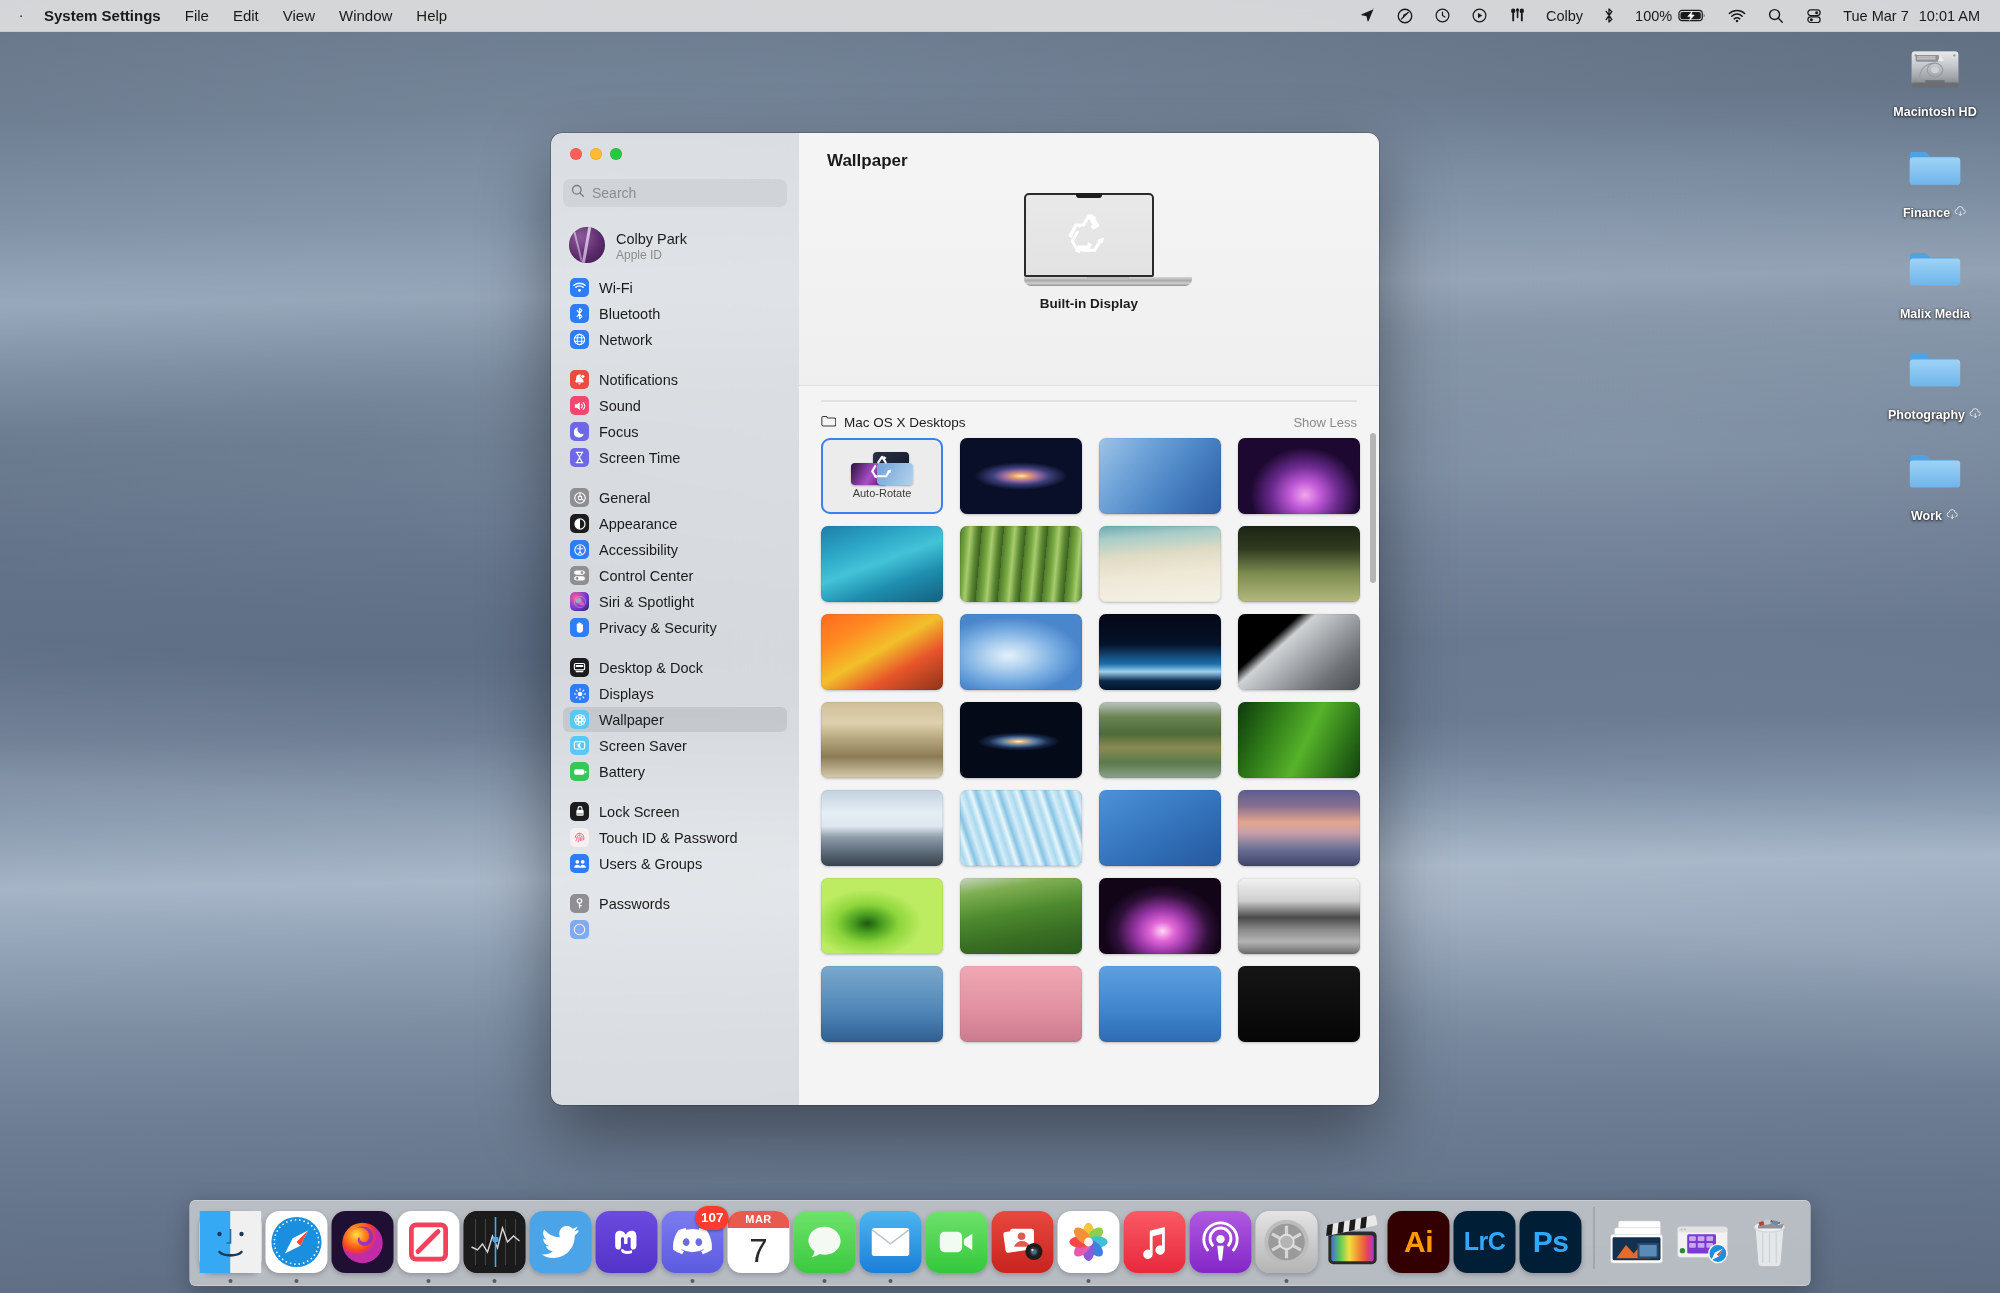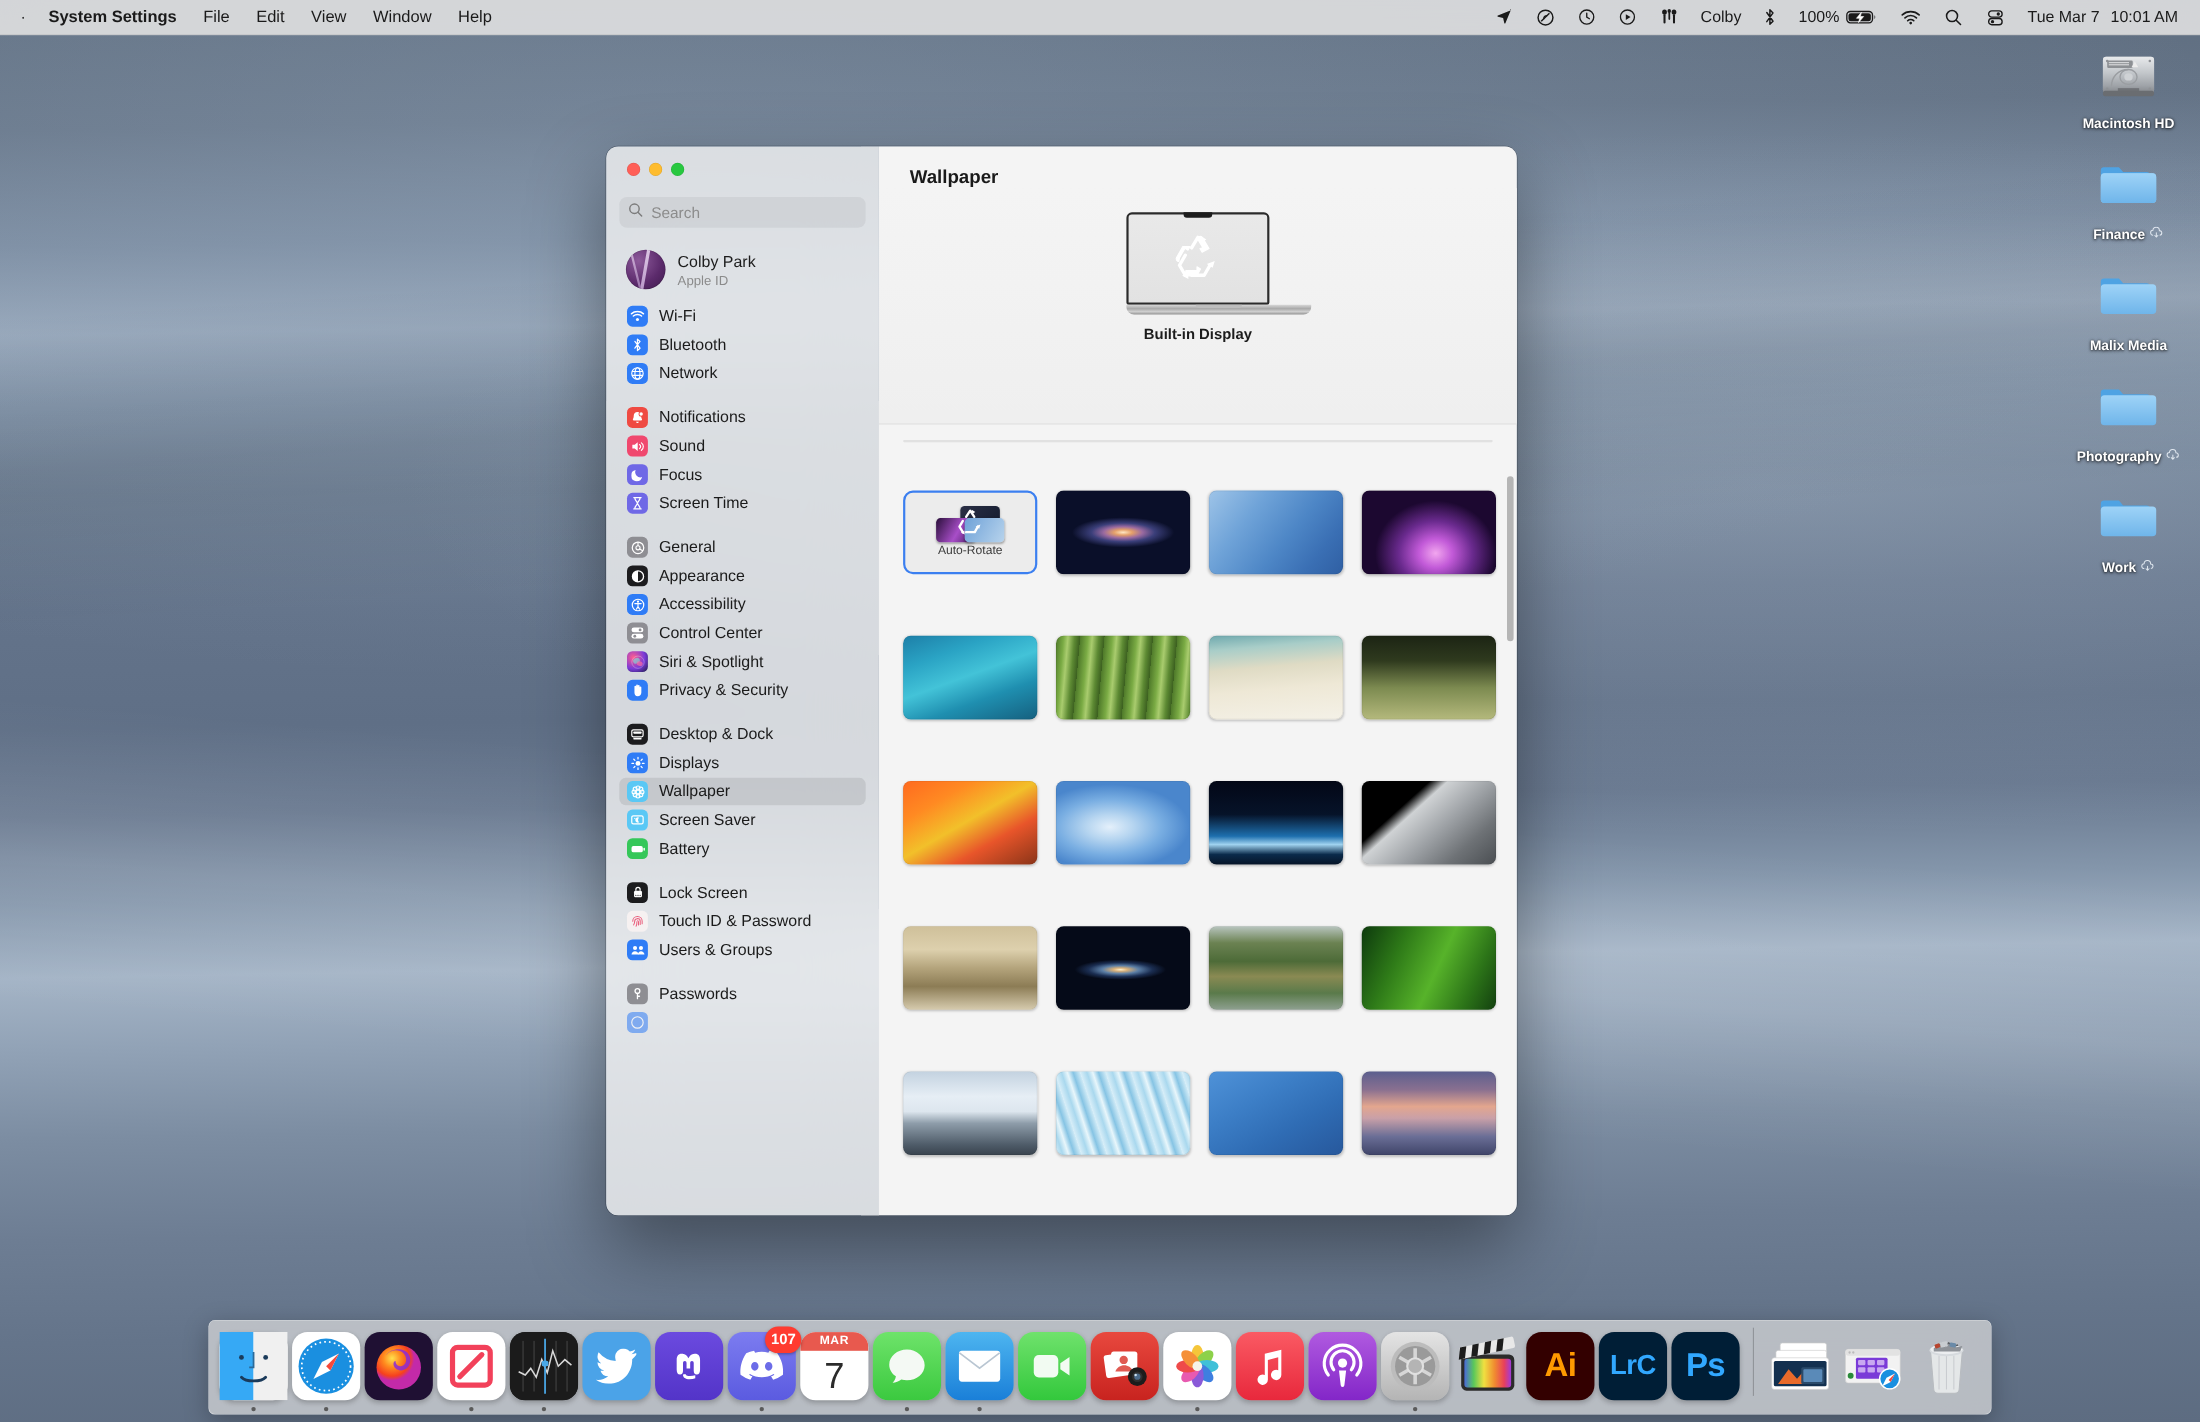--- a/index.html
+++ b/index.html
@@ -194,21 +194,20 @@
   .coll-head .more{ margin-left:auto; font-size:13px; color:#8a8a8a; }
 
   .grid{
     display:grid; grid-template-columns:repeat(4, 122px);
     gap:12px 17px; padding:0 22px 14px;
   }
   .thumb{
     width:122px; height:76px; border-radius:7px; overflow:hidden;
     box-shadow:0 1px 2.5px rgba(0,0,0,.22), inset 0 0 0 .5px rgba(0,0,0,.10);
     position:relative;
-    margin-top:44px;
   }
   .thumb.auto{
     background:#ececec; box-shadow:none;
     border:2.5px solid #3b7ff0; border-radius:9px;
     display:flex; flex-direction:column; align-items:center; justify-content:center; gap:3px;
   }
   .auto-lbl{ font-size:11px; color:#3b3b3b; }
   .mini-stack{ position:relative; width:62px; height:30px; }
   .mini{ position:absolute; width:36px; height:22px; border-radius:4px;
     box-shadow:0 1px 2px rgba(0,0,0,.3); }
@@ -766,20 +765,29 @@
           </span>
         </div>
         <div class="base"></div>
       </div>
       <div class="dl">Built-in Display</div>
     </div>
 
     <div class="rot-card">
     </div>
 
+    <div class="coll-head">
+      <span>
+        <svg width="15" height="12" viewBox="0 0 16 13">
+            <path d="M.8 3.2A1.6 1.6 0 012.4 1.6h3.4l1.3 1.6h7.1a1.6 1.6 0 011.6 1.6v5.6a1.6 1.6 0 01-1.6 1.6H2.4A1.6 1.6 0 01.8 10.4z" fill="none" stroke="#3a3a3a" stroke-width="1.1"></path>
+          </svg>
+      </span>
+      <span>Mac OS X Desktops</span>
+      <span class="more">Show Less</span>
+    </div>
 
     <div class="grid">
 
       <div class="thumb auto">
         <div class="mini-stack">
           <div class="mini" style="left:22px;top:-2px;background:linear-gradient(135deg,#2a2f45,#131b2e)"></div>
           <div class="mini" style="left:0;top:9px;background:linear-gradient(120deg,#2a0f3a,#a84ec8 55%,#3b1452)"></div>
           <div class="mini" style="left:26px;top:9px;background:linear-gradient(120deg,#6fa2d8,#b7d3ec)"></div>
           <span class="recycle">
             <svg width="28" height="26" viewBox="0 0 30 28">

